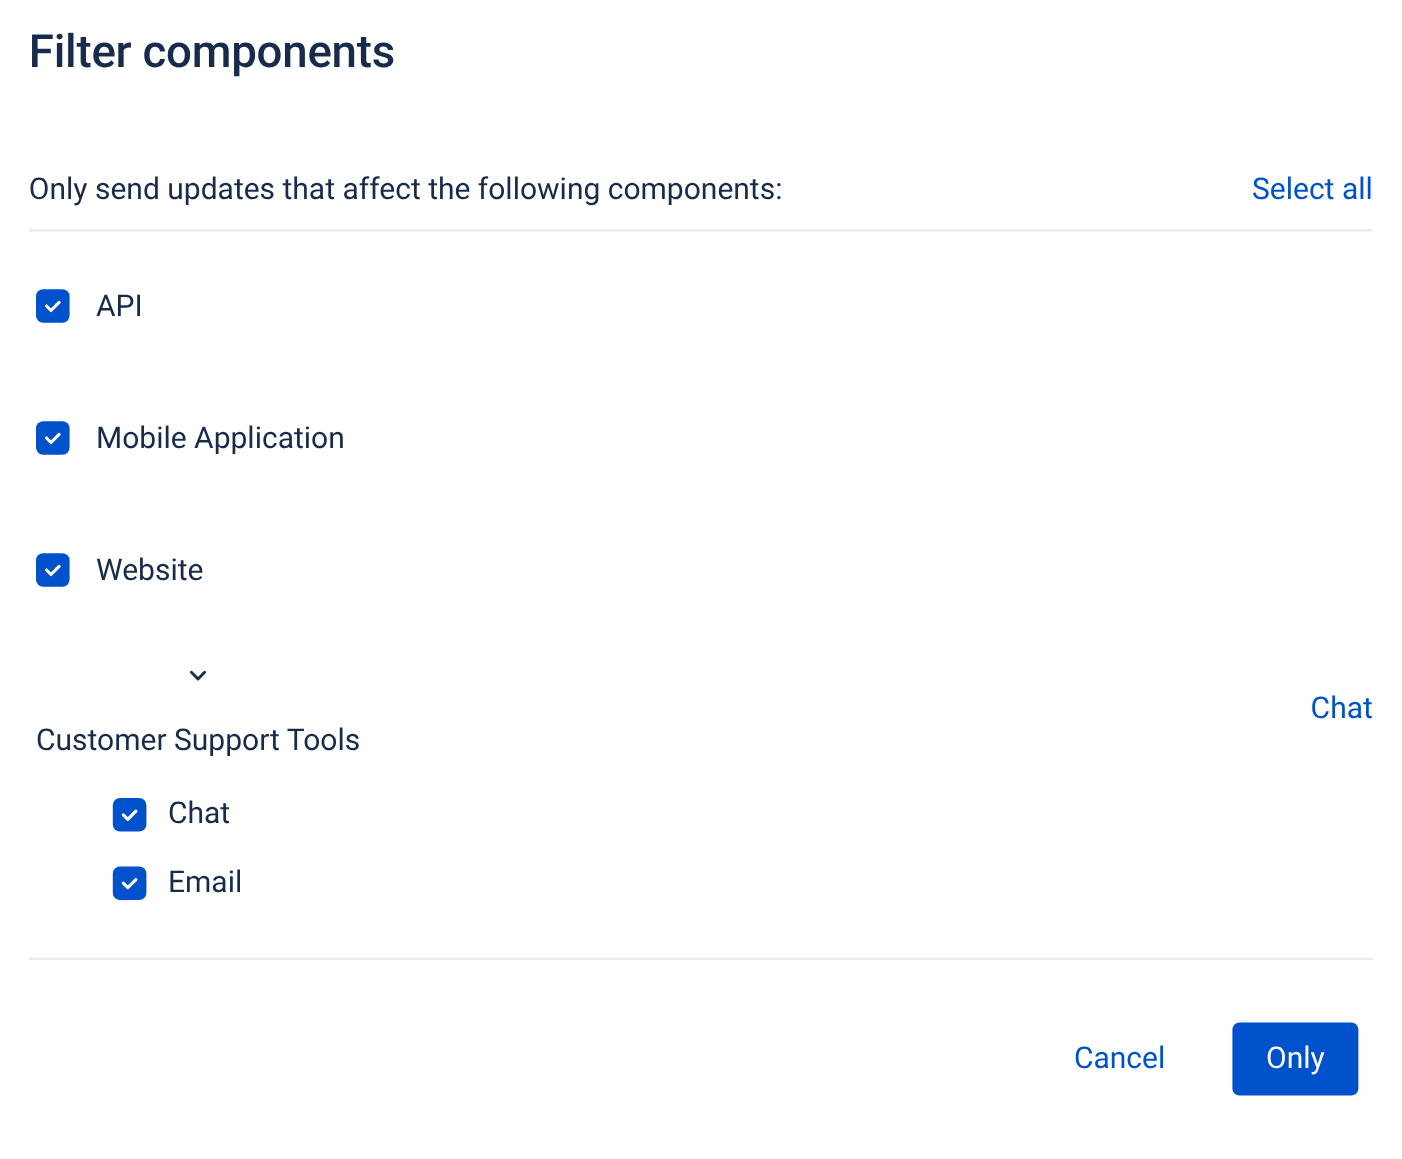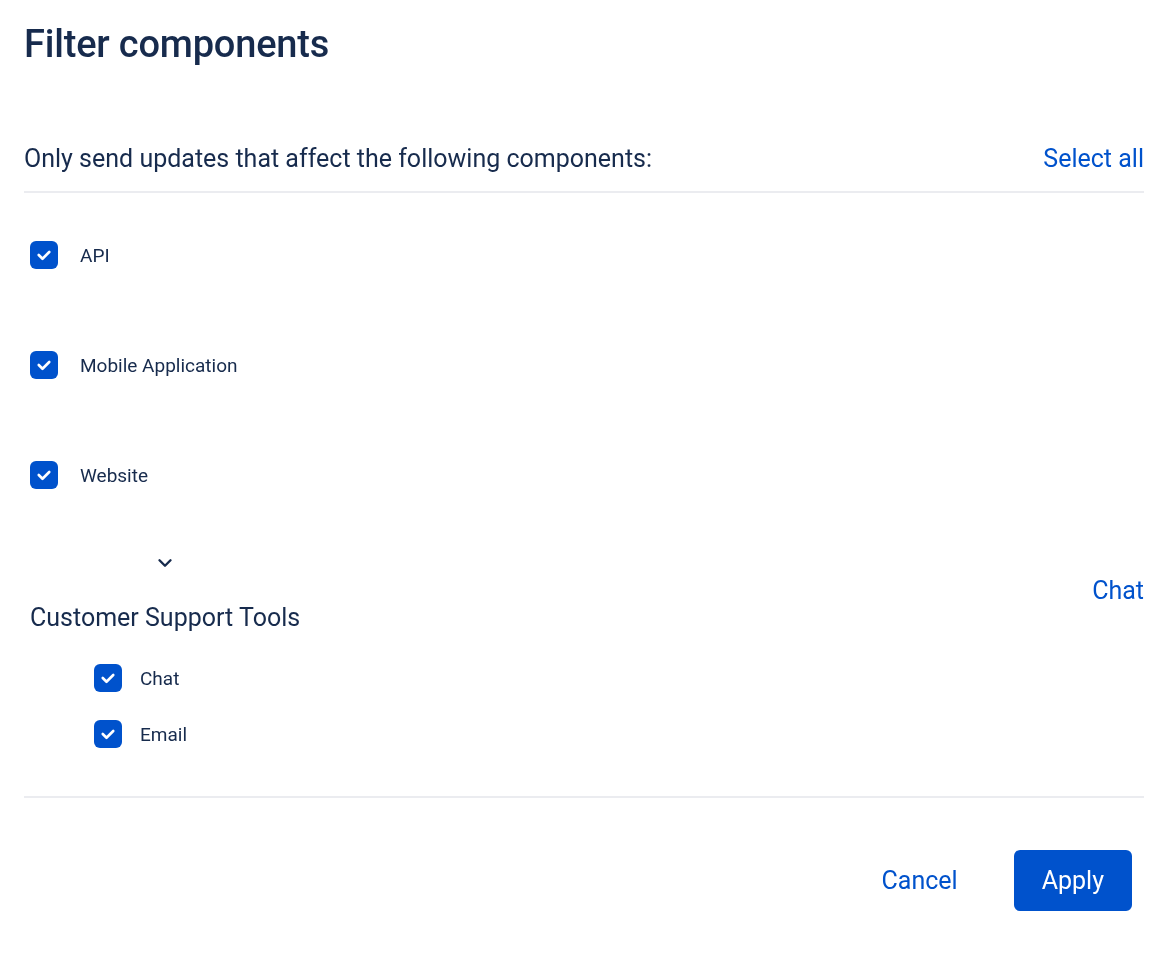--- a/index.html
+++ b/index.html
@@ -42,21 +42,21 @@
       padding: 26px 0 0 0;
     }
     .row {
       display: flex;
       align-items: center;
       gap: 22px;
       padding: 18px 0 18px 6px;
       min-height: 72px;
     }
     .row .label {
-      font-size: 19px;
+      font-size: 25px;
       color: #172B4D;
     }
     .checkbox {
       width: 28px;
       height: 28px;
       border-radius: 6px;
       background: #0052CC;
       display: inline-flex;
       align-items: center;
       justify-content: center;
@@ -214,16 +214,16 @@
         <span class="label">Email</span>
       </div>
     </div>
 
     <hr class="bottom-hr">
 
   </div>
 
   <div class="footer">
     <button class="btn btn-secondary">Cancel</button>
-    <button class="btn btn-primary">Apply</button>
+    <button class="btn btn-primary">Only</button>
   </div>
 
 </div>
 
 </body></html>

